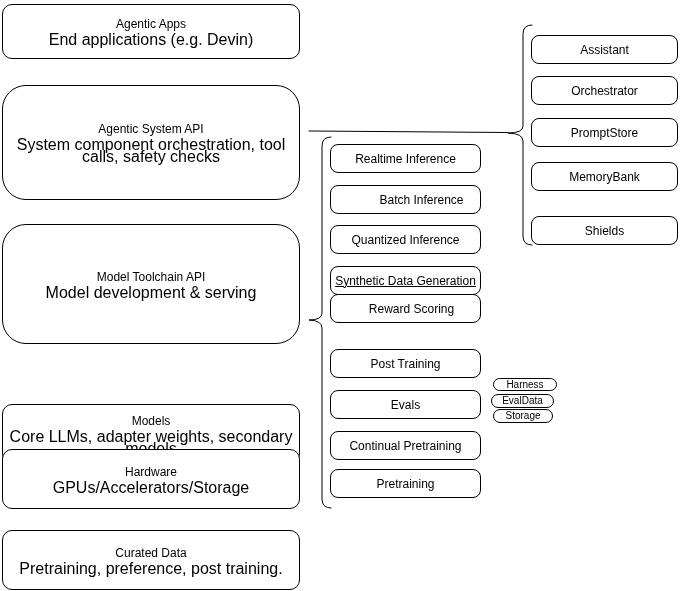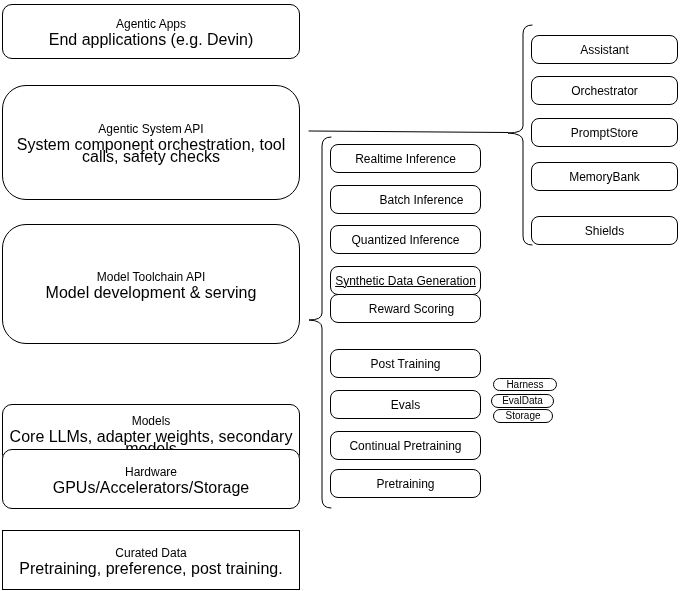--- a/index.html
+++ b/index.html
@@ -106,21 +106,21 @@
   <div class="node stack-box" style="top:376px;height:60px;border-radius:10px;margin-top:28px;">
     <div class="box-title">Models</div>
     <div class="box-sub">Core LLMs, adapter weights, secondary models</div>
   </div>
 
   <div class="node stack-box" style="top:449px;height:60px;border-radius:10px;">
     <div class="box-title">Hardware</div>
     <div class="box-sub">GPUs/Accelerators/Storage</div>
   </div>
 
-  <div class="node stack-box" style="top:530px;height:60px;border-radius:0;">
+  <div class="node stack-box" style="top:530px;height:60px;border-radius:10px;">
     <div class="box-title">Curated Data</div>
     <div class="box-sub">Pretraining, preference, post training.</div>
   </div>
 
   <div class="node svc" style="top:144px;">Realtime Inference</div>
   <div class="node svc" style="top:185px;padding-left:32px;">Batch Inference</div>
   <div class="node svc" style="top:225px;">Quantized Inference</div>
   <div class="node svc" style="top:266px;text-decoration:underline;">Synthetic Data Generation</div>
   <div class="node svc" style="top:294px;padding-left:12px;">Reward Scoring</div>
   <div class="node svc" style="top:349px;">Post Training</div>

